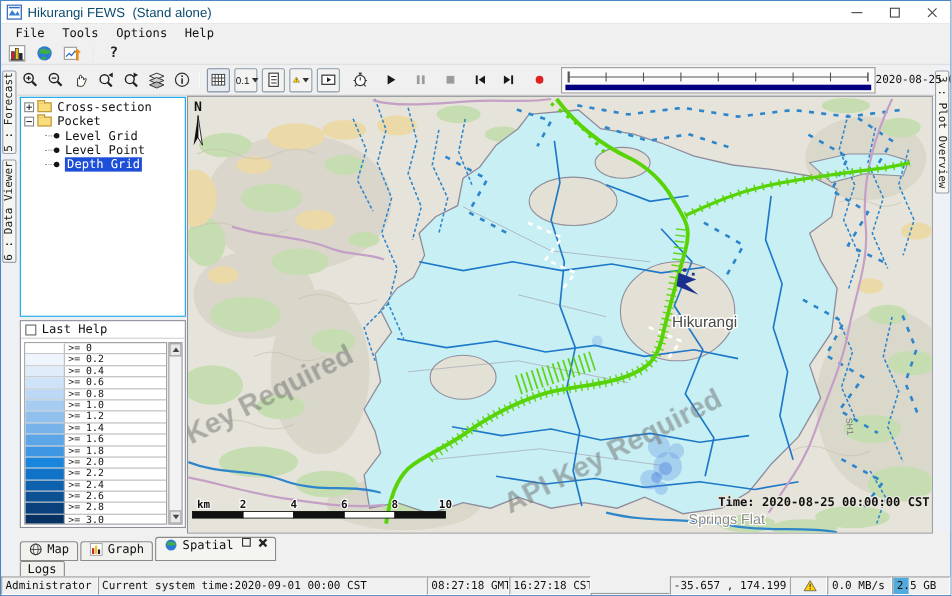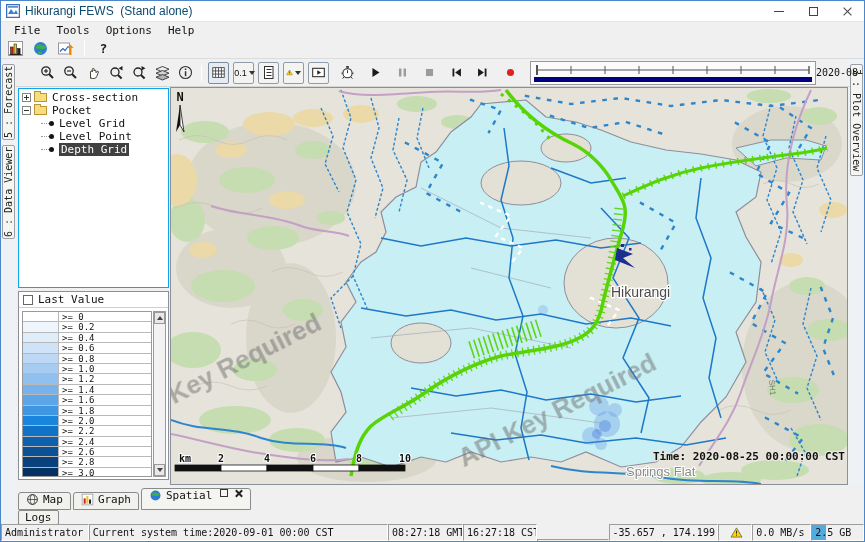--- a/index.html
+++ b/index.html
@@ -39,42 +39,42 @@
     display:flex;flex-direction:column;align-items:center;padding-top:4px;}
   .vtab{writing-mode:vertical-rl;font-size:10px;color:#222;background:#f5f5f1;
     border:1px solid #9aa0a8;border-radius:2px;width:13px;display:flex;align-items:center;justify-content:center;
     white-space:nowrap;}
   .vtab.left{transform:rotate(180deg);}
   .vtab-forecast{height:76px;}
   .vtab-dataviewer{height:94px;}
   .vtab-plotoverview{height:112px;}
   
   .map-toolbar{position:absolute;left:15px;top:58px;width:834px;height:28px;background:#f0f0f0;
-    display:flex;align-items:center;padding-left:20px;border-bottom:1px solid #d5d5d5;}
+    display:flex;align-items:center;padding-left:0;border-bottom:1px solid #d5d5d5;}
   .mbtn{height:22px;min-width:21px;display:flex;align-items:center;justify-content:center;
     background:transparent;border:none;padding:0 1px;margin:0 1px;}
   .mbtn.boxed{border:1px solid #8e9cab;background:#f3f4f2;border-radius:2px;margin:0 2px;padding:0 2px;}
   .mbtn.latched{background:#e6ebf1;border:1px solid #7d8da0;}
   .caret{width:0;height:0;border-left:3px solid transparent;border-right:3px solid transparent;border-top:4px solid #333;margin-left:2px;}
   .scale-dot{width:5px;height:5px;border-radius:50%;background:#2233cc;margin-right:2px;}
   .scale-text{font-size:9px;color:#111;}
   .timeline{width:286px;height:24px;border:1px solid #9a9a9a;background:#fbfbfb;margin-left:8px;}
   .timeline-date{width:142px;text-align:center;font-size:10px;color:#111;white-space:nowrap;}
   
   .tree-panel{position:absolute;left:17px;top:87px;width:151px;height:200px;background:#ffffff;
     border:1px solid #0ea5e9;padding-top:2px;overflow:hidden;}
   .trow{height:13px;display:flex;align-items:center;position:relative;}
   .expander{width:9px;height:9px;border:1px solid #848484;background:#fff;position:relative;margin-left:3px;flex:0 0 auto;}
   .expander .h{position:absolute;left:1px;top:3px;width:5px;height:1px;background:#333;}
   .expander .v{position:absolute;left:3px;top:1px;width:1px;height:5px;background:#333;}
   .folder-icon{width:13px;height:9px;background:#f7dd7c;border:1px solid #bb933a;margin-left:3px;position:relative;flex:0 0 auto;}
   .folder-icon::before{content:"";position:absolute;left:-1px;top:-3px;width:5px;height:2px;background:#f7dd7c;border:1px solid #bb933a;border-bottom:none;}
   .bullet{width:5px;height:5px;border-radius:50%;background:#151515;margin-left:0;flex:0 0 auto;}
   .tlabel{margin-left:5px;white-space:nowrap;}
-  .tlabel.selected{background:#404040;color:#ffffff;padding:0 2px;}
+  .tlabel.selected{background:#1d4ed8;color:#ffffff;padding:0 2px;}
   .tree-hline{width:8px;border-top:1px dotted #999;margin-left:22px;flex:0 0 auto;}
   
   .legend-panel{position:absolute;left:17px;top:290px;width:151px;height:189px;background:#ffffff;
     border:1px solid #8a8f98;}
   .legend-header{height:16px;display:flex;align-items:center;gap:5px;padding-left:4px;border-bottom:1px solid #cfcfcf;}
   .checkbox{width:10px;height:10px;border:1px solid #666;background:#fff;flex:0 0 auto;}
   .legend-table{position:absolute;left:3px;right:16px;top:19px;bottom:2px;border:1px solid #9a9a9a;overflow:hidden;background:#fff;}
   .lrow{height:10.4px;display:flex;border-bottom:1px solid #b9b9b9;}
   .lswatch{width:36px;border-right:1px solid #b9b9b9;flex:0 0 auto;}
   .llabel{font-size:9px;line-height:10px;padding-left:3px;white-space:nowrap;}
@@ -352,21 +352,21 @@
     <div class="trow">
       <div class="tree-hline"></div>
       <div class="bullet"></div>
       <span class="tlabel selected">Depth Grid</span>
     </div>
   </div>
 
   <div class="legend-panel">
     <div class="legend-header">
       <div class="checkbox"></div>
-      <span>Last Value</span>
+      <span>Last Help</span>
     </div>
     <div class="legend-table">
       <div class="lrow">
           <div class="lswatch" style="background-color: rgb(255, 255, 255);"></div>
           <div class="llabel">&gt;= 0</div>
         </div>
       <div class="lrow">
           <div class="lswatch" style="background-color: rgb(238, 245, 253);"></div>
           <div class="llabel">&gt;= 0.2</div>
         </div>

